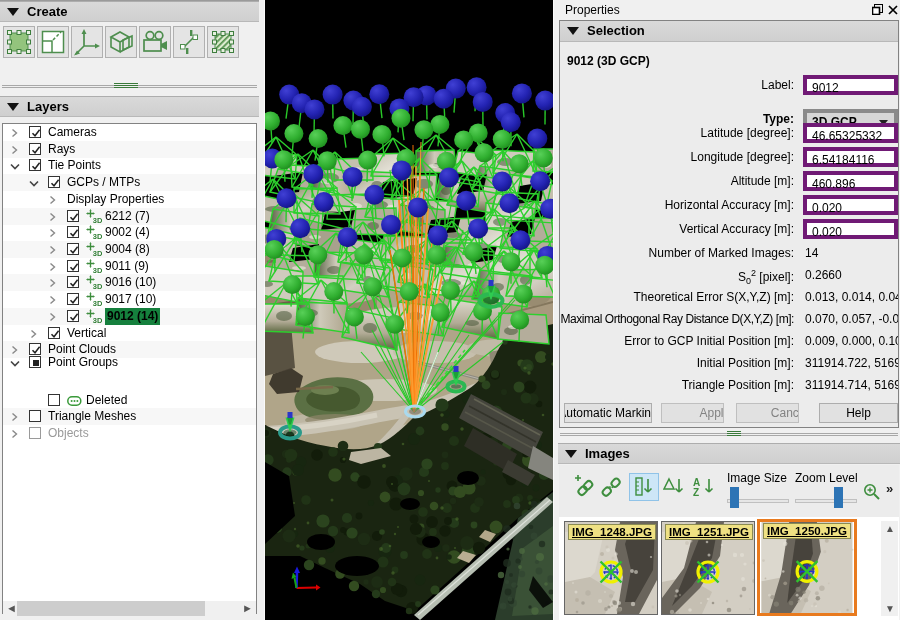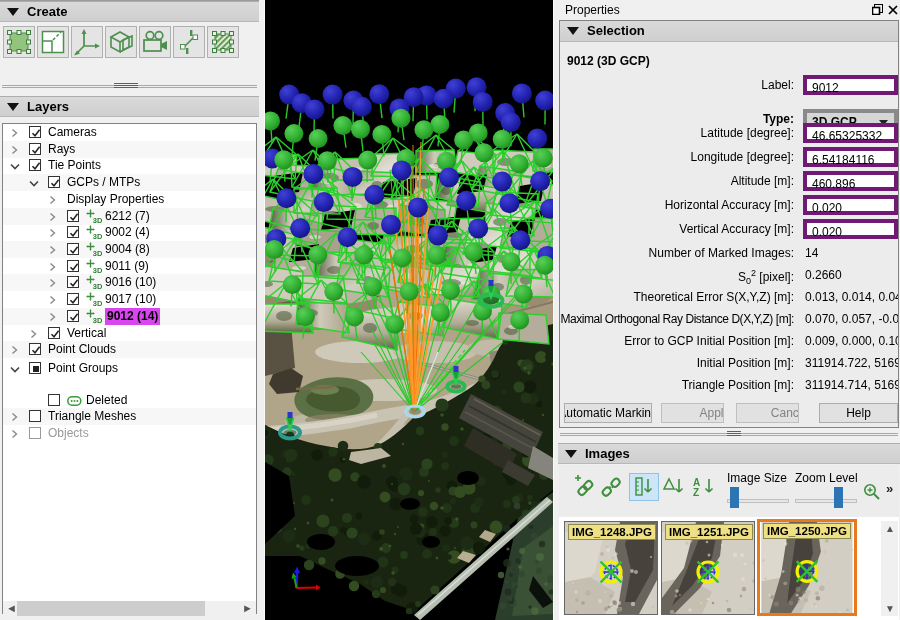--- a/index.html
+++ b/index.html
@@ -21,21 +21,21 @@
 .vsplit .l2 { position:absolute; top:3px; left:0; right:0; height:1px; background:#a8a8a8; }
 .vsplit .grip { position:absolute; top:-2px; width:24px; height:8px; background:#f0f0f0; }
 .vsplit .grip i { display:block; height:1px; background:#3a7a3a; margin:1px 0; }
 
 #tree { position:absolute; left:2px; top:123px; width:255px; height:491px;
   background:#fff; border:1px solid #828282; overflow:hidden; }
 .trow { position:absolute; left:0; width:100%; height:17px; line-height:17px; white-space:nowrap; }
 .cb { position:absolute; top:2px; width:12px; height:12px; border:1px solid #333; background:#fff; }
 .cb svg { position:absolute; left:0px; top:0px; }
 .tlabel { position:absolute; top:0; }
-.sel { background:#d946ef; font-weight:bold; padding:0 2px; }
+.sel { background:#15803d; font-weight:bold; padding:0 2px; }
 .g3d { position:absolute; top:1px; width:15px; height:15px; }
 .gcloud { position:absolute; top:2px; width:14px; height:13px; }
 
 #hscroll { position:absolute; left:3px; top:601px; width:253px; height:15px; background:#f0f0f0; }
 #hscroll .hthumb { position:absolute; left:14px; top:0px; width:188px; height:15px; background:#cdcdcd; }
 #hscroll .ar { position:absolute; top:1px; font-size:11px; color:#555; }
 
 #view3d { position:absolute; left:264px; top:0; width:290px; height:620px; background:#000; border-left:1px solid #fafafa; border-right:1px solid #fafafa; box-sizing:border-box; }
 
 #rpanel { position:absolute; left:558px; top:0; width:342px; height:620px; background:#f0f0f0; }
@@ -51,21 +51,21 @@
 .btn { position:absolute; height:20px; background:#e1e1e1; border:1px solid #adadad;
   line-height:18px; overflow:hidden; white-space:nowrap; display:flex; align-items:center; justify-content:center; }
 .btn.dis { color:#838383; border-color:#bfbfbf;padding-left:44px; }
 #imgtools { position:absolute; left:1px; top:465px; width:340px; height:52px; background:#ececec; }
 .slider { position:absolute; height:4px; background:#e6e6e6; border:1px solid #c0c0c0; }
 .sthumb { position:absolute; width:9px; height:21px; background:#2d74b5; }
 #thumbs { position:absolute; left:1px; top:517px; width:340px; height:103px; background:#fff; }
 .thumb { position:absolute; top:4px; width:94px; height:94px; border:1px solid #666; }
 .thumb svg { display:block; }
 .tlab { position:absolute; top:7px; background:#efe183; border:1px solid #8a8a52;
-  font-size:11.5px; font-weight:bold; padding:0px 3px; height:16px; line-height:15px; white-space:nowrap; }
+  font-size:11.5px; font-weight:bold; padding:0px 3px; height:16px; line-height:15px; white-space:nowrap;text-decoration:underline; }
 #vscroll { position:absolute; left:322px; top:4px; width:17px; height:95px; background:#f0f0f0; }
 #vscroll .ar { position:absolute; left:4px; font-size:10px; color:#555; }
 </style></head>
 <body>
 
 <div id="lpanel">
  <div class="topline"></div>
  <div class="hdrbar" style="top:1px;"><span class="tri"></span>Create</div>
  <div id="ctoolbar">
    <div class="tbtn" style="left:0px;"><svg width="30" height="30">
@@ -315,21 +315,21 @@
         <svg class="abs" style="left:8px;top:5px;" width="7" height="9">
           <path d="M1.5,0.5 L5.5,4 L1.5,7.5" fill="none" stroke="#8a8a8a" stroke-width="1.4"></path>
         </svg>
         <span class="cb" style="left:26px;border-color:#333;">
           <svg width="12" height="12">
             <path d="M2.5,6.2 L5,8.8 L9.6,2.8" fill="none" stroke="#222" stroke-width="1.5"></path>
           </svg>
         </span>
         <span class="tlabel" style="left:45px;">Point Clouds</span>
       </div>
-<div class="trow" style="top:236px;padding-left:8px;">
+<div class="trow" style="top:230px;padding-left:8px;">
         <svg class="abs" style="left:7px;top:6px;" width="10" height="7">
           <path d="M1,1.5 L5,5.5 L9,1.5" fill="none" stroke="#444" stroke-width="1.6"></path>
         </svg>
         <span class="cb" style="left:26px;border-color:#333;">
           <svg width="12" height="12">
             <rect x="3" y="3" width="6" height="6" fill="#222"></rect>
           </svg>
         </span>
         <span class="tlabel" style="left:45px;">Point Groups</span>
       </div>

